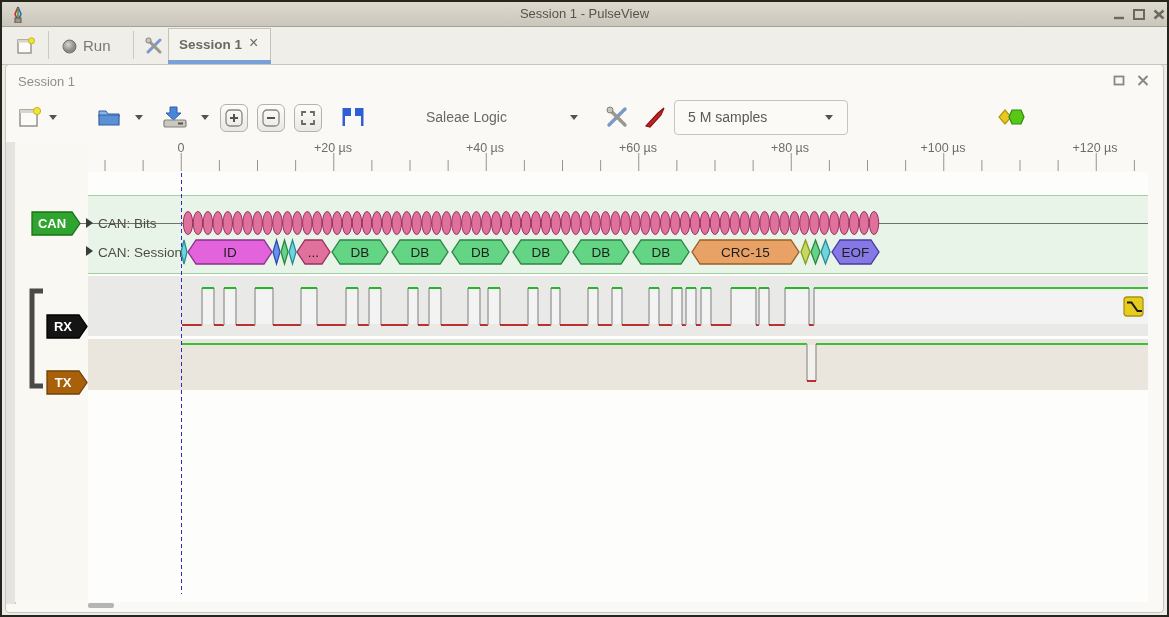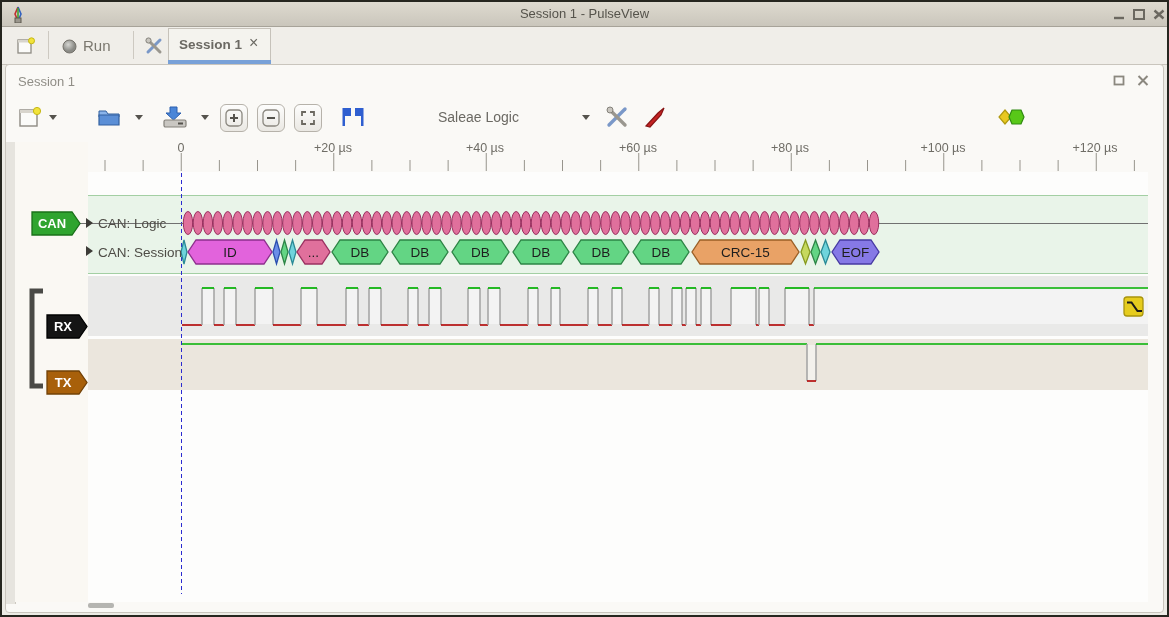--- a/index.html
+++ b/index.html
@@ -162,37 +162,41 @@
       <path d="M3 7V3h4 M11 3h4v4 M15 11v4h-4 M7 15H3v-4" stroke="#6b6860" stroke-width="1.8" fill="none"></path>
     </svg>
   </div>
   <div class="abs" style="left:336px;top:103px;width:30px;height:26px">
     <svg width="30" height="24">
       <path d="M3 3h10v8H7v10H4.5V3z" fill="#2f5fd0"></path>
       <path d="M27 3H17v8h6v10h2.5V3z" fill="#2f5fd0"></path>
     </svg>
   </div>
 
-  <div class="abs" style="left:428px;top:100px;width:168px;height:30px">
+  <div class="abs" style="left:416px;top:100px;width:168px;height:30px">
     <span class="abs flat-label" style="left:8px;top:7px">Saleae Logic</span>
     <div class="abs chev" style="left:152px;top:13px"></div>
   </div>
   <div class="abs" style="left:602px;top:102px;width:28px;height:26px">
     <svg width="24" height="24" style="margin:1px">
       <path d="M4 20 L20 4" stroke="#7a98c8" stroke-width="3.4" stroke-linecap="round"></path>
       <path d="M4 4 L20 20" stroke="#9a978f" stroke-width="3.4" stroke-linecap="round"></path>
       <circle cx="5" cy="5" r="3" fill="#c9c6bf" stroke="#84817a" stroke-width="1"></circle>
     </svg>
   </div>
   <div class="abs" style="left:640px;top:102px;width:26px;height:26px">
     <svg width="24" height="24" style="margin:1px">
       <path d="M3 21 L15 8 L21 3 L18 10 L7 22 Z" fill="#c42323" stroke="#871414" stroke-width="1.2"></path>
     </svg>
   </div>
 
+  <div class="abs combo" style="left:672px;top:98px;width:172px;height:33px">
+    <span class="combo-label">5 M samples</span>
+    <div class="abs chev" style="left:150px;top:14px"></div>
+  </div>
   <div class="abs" style="left:994px;top:102px;width:32px;height:26px">
     <svg width="30" height="22" style="margin-top:2px">
       <polygon points="9,4 15,11 9,18 3,11" fill="#e8c820" stroke="#b09a10" stroke-width="1.2"></polygon>
       <polygon points="16,4 25,4 28,11 25,18 16,18 13,11" fill="#58c818" stroke="#2f8a10" stroke-width="1.2"></polygon>
     </svg>
   </div>
 
   <div class="abs left-strip"></div>
   <div class="abs gutter"></div>
   <div class="abs trace-bg"></div>
@@ -455,18 +459,18 @@
       <polygon points="45,313 77,313 85,324.5 77,336 45,336" fill="#151515" stroke="#000000" stroke-width="1.3"></polygon>
       <text x="61" y="329.2" text-anchor="middle" fill="#ffffff" font-size="13" font-weight="bold">RX</text>
       <polygon points="45,369 77,369 85,380.5 77,392 45,392" fill="#a8600a" stroke="#724106" stroke-width="1.3"></polygon>
       <text x="61" y="385.2" text-anchor="middle" fill="#ffffff" font-size="13" font-weight="bold">TX</text>
       <path d="M41 289 H30 V384 H41" fill="none" stroke="#4a4a46" stroke-width="5"></path>
       <rect x="1122" y="295" width="19" height="19" rx="3" fill="#e6cc1e" stroke="#a8940e" stroke-width="1.3"></rect>
       <path d="M1125 300.5 h4.5 l6 8.5 h4.5" fill="none" stroke="#1a1a1a" stroke-width="2"></path>
     </svg>
 
   <div class="abs expand" style="left:84px;top:216px"></div>
-  <div class="row-label" style="left:96px;top:214px">CAN: Logic</div>
+  <div class="row-label" style="left:96px;top:214px">CAN: Bits</div>
   <div class="abs expand" style="left:84px;top:244px"></div>
   <div class="row-label" style="left:96px;top:243px">CAN: Session</div>
 
   <div class="abs scroll-thumb"></div>
 </div>
 
 </body></html>

